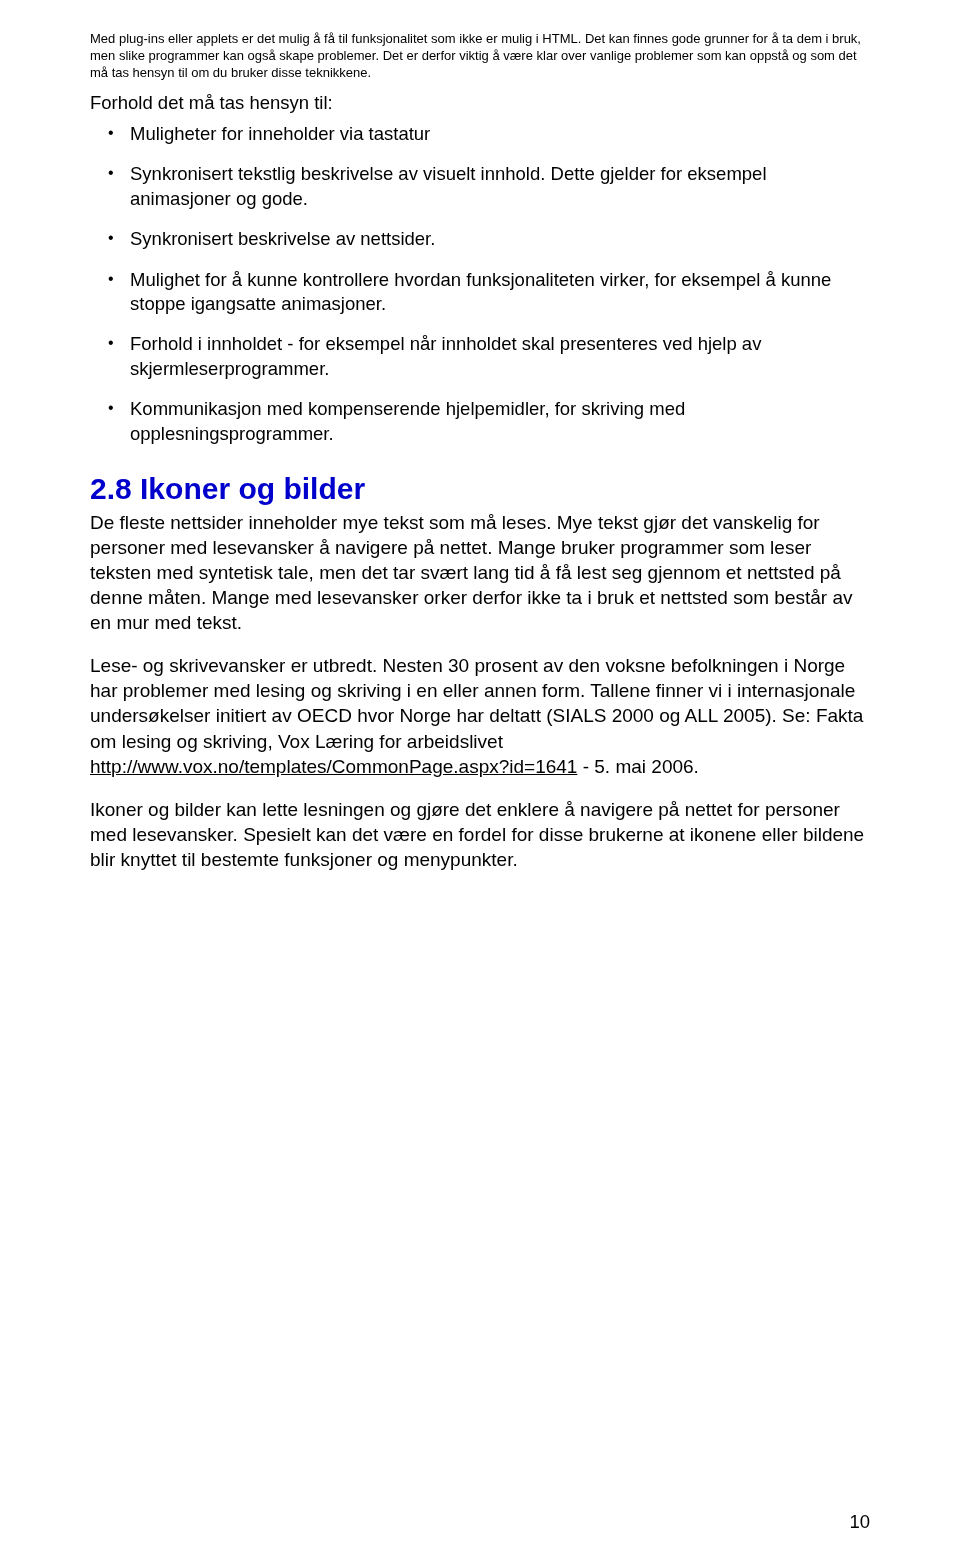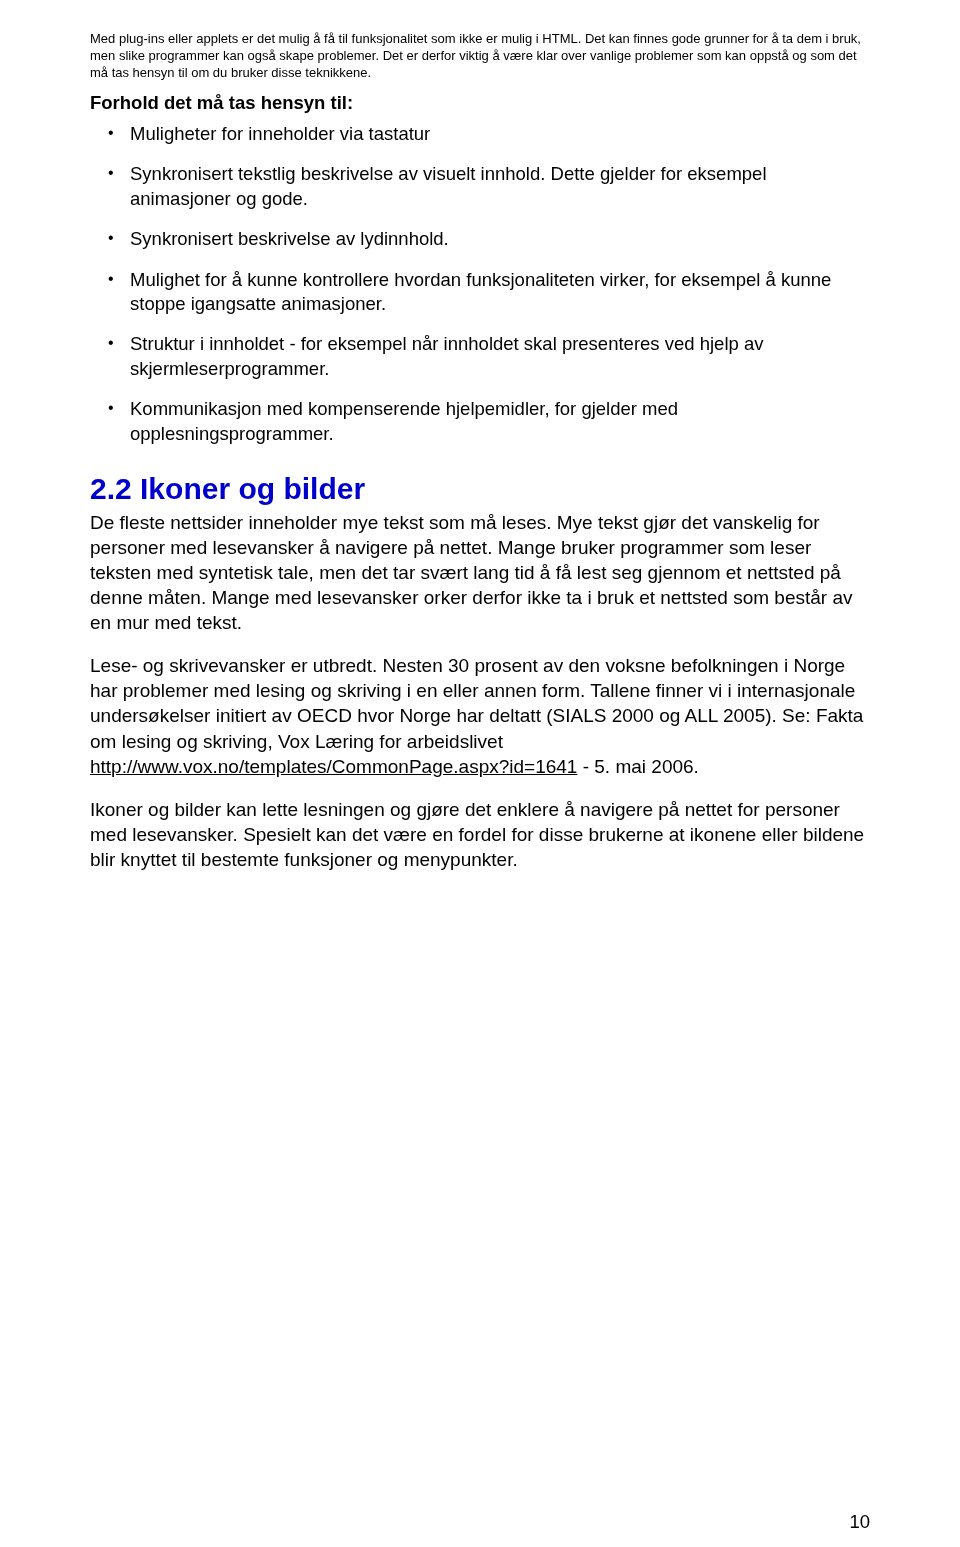--- a/index.html
+++ b/index.html
@@ -15,21 +15,20 @@
       font-size: 13px;
       line-height: 1.32;
       color: #000000;
       margin-bottom: 10px;
     }
     .intro-text {
       font-size: 18.5px;
       line-height: 1.32;
       color: #000000;
       margin-bottom: 6px;
-      font-weight: bold;
     }
     ul {
       list-style: none;
       padding-left: 0;
       margin-bottom: 22px;
     }
     li {
       font-size: 18.5px;
       line-height: 1.32;
       color: #000000;
@@ -72,27 +71,27 @@
 </head>
 <body>
 
 <p class="paragraph">Med plug-ins eller applets er det mulig å få til funksjonalitet som ikke er mulig i HTML. Det kan finnes gode grunner for å ta dem i bruk, men slike programmer kan også skape problemer. Det er derfor viktig å være klar over vanlige problemer som kan oppstå og som det må tas hensyn til om du bruker disse teknikkene.</p>
 
 <p class="intro-text">Forhold det må tas hensyn til:</p>
 
 <ul>
   <li>Muligheter for inneholder via tastatur</li>
   <li>Synkronisert tekstlig beskrivelse av visuelt innhold. Dette gjelder for eksempel animasjoner og gode.</li>
-  <li>Synkronisert beskrivelse av lydinnhold.</li>
+  <li>Synkronisert beskrivelse av nettsider.</li>
   <li>Mulighet for å kunne kontrollere hvordan funksjonaliteten virker, for eksempel å kunne stoppe igangsatte animasjoner.</li>
-  <li>Struktur i innholdet - for eksempel når innholdet skal presenteres ved hjelp av skjermleserprogrammer.</li>
-  <li>Kommunikasjon med kompenserende hjelpemidler, for gjelder med opplesningsprogrammer.</li>
+  <li>Forhold i innholdet - for eksempel når innholdet skal presenteres ved hjelp av skjermleserprogrammer.</li>
+  <li>Kommunikasjon med kompenserende hjelpemidler, for skriving med opplesningsprogrammer.</li>
 </ul>
 
-<h2>2.2 Ikoner og bilder</h2>
+<h2>2.8 Ikoner og bilder</h2>
 
 <p class="section-body">De fleste nettsider inneholder mye tekst som må leses. Mye tekst gjør det vanskelig for personer med lesevansker å navigere på nettet. Mange bruker programmer som leser teksten med syntetisk tale, men det tar svært lang tid å få lest seg gjennom et nettsted på denne måten. Mange med lesevansker orker derfor ikke ta i bruk et nettsted som består av en mur med tekst.</p>
 
 <p class="section-body">
   <span>Lese- og skrivevansker er utbredt. Nesten 30 prosent av den voksne befolkningen i Norge har problemer med lesing og skriving i en eller annen form. Tallene finner vi i internasjonale undersøkelser initiert av OECD hvor Norge har deltatt (SIALS 2000 og ALL 2005). Se: Fakta om lesing og skriving,  Vox Læring for arbeidslivet </span><span class="underline">http://www.vox.no/templates/CommonPage.aspx?id=1641</span><span> - 5. mai 2006.</span>
 </p>
 
 <p class="section-body">Ikoner og bilder kan lette lesningen og gjøre det enklere å navigere på nettet for personer med lesevansker. Spesielt kan det være en fordel for disse brukerne at ikonene eller bildene blir knyttet til bestemte funksjoner og menypunkter.</p>
 
 <div class="page-number">10</div>

